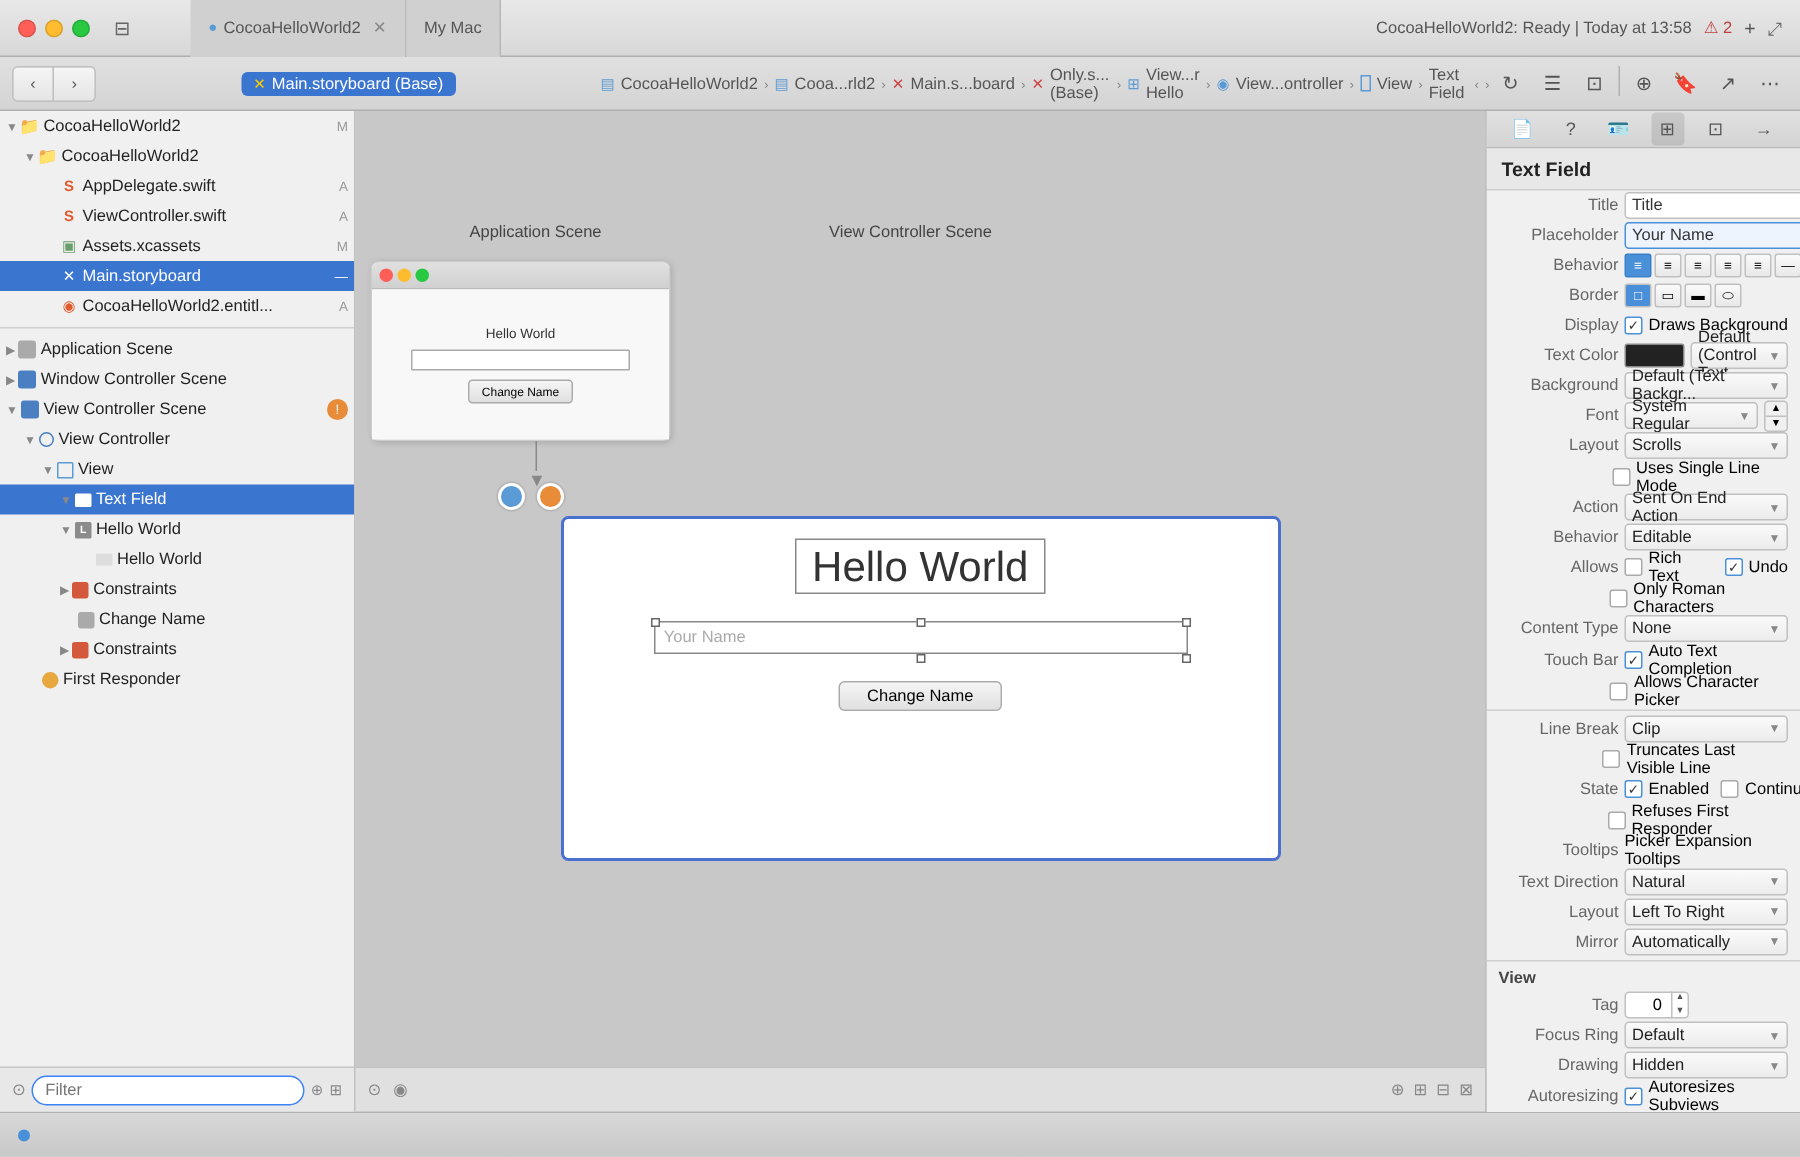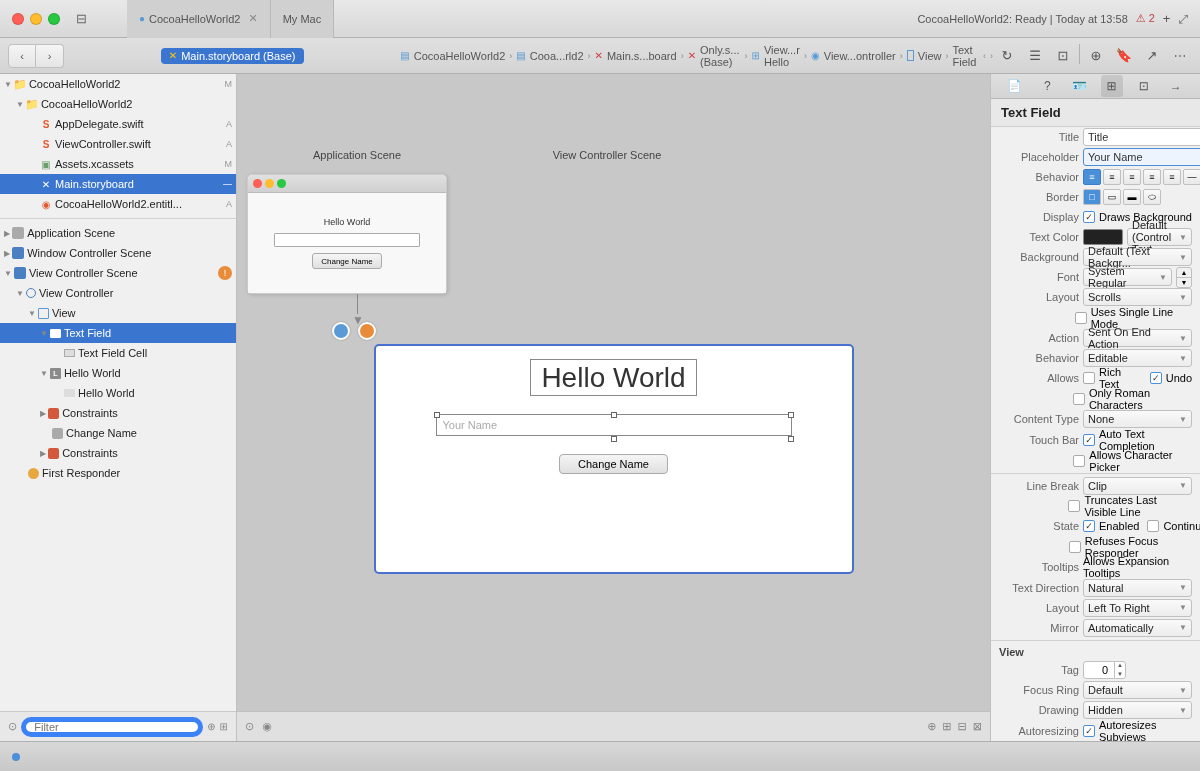--- a/index.html
+++ b/index.html
@@ -70,21 +70,21 @@
     .ir-color-block { width: 40px; height: 16px; background: #222; border: 1px solid #888; border-radius: 2px; }
     .ir-step { display: flex; align-items: center; border: 1px solid #c0c0c0; border-radius: 3px; background: white; height: 18px; }
     .ir-step-val { padding: 0 6px; font-size: 11px; min-width: 30px; text-align: right; }
     .ir-step-arrows { display: flex; flex-direction: column; border-left: 1px solid #c0c0c0; }
     .ir-step-up, .ir-step-dn { font-size: 6px; padding: 0 2px; cursor: pointer; line-height: 9px; color: #555; }
 
     
     .status-bar { height: 30px; background: linear-gradient(to bottom, #d8d8d8, #c8c8c8); border-top: 1px solid #b0b0b0; display: flex; align-items: center; padding: 0 12px; font-size: 11px; color: #444; gap: 8px; }
 
     .sidebar-filter { height: 30px; background: #e8e8e8; border-top: 1px solid #c8c8c8; display: flex; align-items: center; padding: 0 8px; gap: 4px; }
-    .filter-input { flex: 1; height: 20px; border: 5px solid #3b82f6; border-radius: 10px; background: white; padding: 0 8px; font-size: 11px; }
+    .filter-input { flex: 1; height: 20px; border: 1px solid #3b82f6; border-radius: 10px; background: white; padding: 0 8px; font-size: 11px; }
 
     
     .canvas-bottom { height: 30px; background: #e0e0e0; border-top: 1px solid #c0c0c0; display: flex; align-items: center; padding: 0 8px; gap: 8px; }
     .canvas-bottom-icons { display: flex; gap: 6px; margin-left: auto; }
 
     
     .inspector-toolbar { height: 36px; background: linear-gradient(to bottom, #e0e0e0, #d4d4d4); border-bottom: 1px solid #b8b8b8; display: flex; align-items: center; justify-content: space-around; padding: 0 8px; }
     .insp-tb-btn { width: 22px; height: 22px; display: flex; align-items: center; justify-content: center; cursor: pointer; color: #555; font-size: 12px; border-radius: 3px; }
 
     .overall-toolbar { height: 36px; background: linear-gradient(to bottom, #e0e0e0, #d4d4d4); border-bottom: 1px solid #b0b0b0; display: flex; align-items: center; padding: 0 8px; gap: 2px; }
@@ -257,25 +257,20 @@
       </div>
       <div class="sidebar-item si-indent2">
         <span class="si-triangle">▼</span>
         <span class="si-icon" style="border:1.5px solid #5b9bd5; width:11px; height:11px; display:inline-block; border-radius:1px;"></span>
         <span>View</span>
       </div>
       <div class="sidebar-item si-indent3 selected">
         <span class="si-triangle">▼</span>
         <span class="si-icon" style="border:1px solid white; background:white; width:11px; height:9px; border-radius:1px; display:inline-block;"></span>
         <span>Text Field</span>
-      </div>
-      <div class="sidebar-item si-indent4">
-        <span style="width:12px; display:inline-block;"></span>
-        <span class="si-icon" style="background:#ddd; width:11px; height:8px; border:1px solid #aaa; display:inline-block;"></span>
-        <span>Text Field Cell</span>
       </div>
       <div class="sidebar-item si-indent3">
         <span class="si-triangle">▼</span>
         <span class="si-icon" style="background:#8b8b8b; width:11px; height:11px; border-radius:1px; display:inline-flex; align-items:center; justify-content:center; color:white; font-size:7px; font-weight:bold;">L</span>
         <span>Hello World</span>
       </div>
       <div class="sidebar-item si-indent4">
         <span style="width:12px; display:inline-block;"></span>
         <span class="si-icon" style="background:#ddd; width:11px; height:8px; display:inline-block;"></span>
         <span>Hello World</span>
@@ -546,26 +541,26 @@
       <span class="ir-label ir-label-w60">State</span>
       <div class="ir-checkbox checked ir-checkbox-blue"></div>
       <span>Enabled</span>
       <div class="ir-checkbox" style="margin-left:4px;"></div>
       <span>Continuous</span>
     </div>
 
     <div class="inspector-row">
       <span style="width:80px;"></span>
       <div class="ir-checkbox"></div>
-      <span>Refuses Focus Responder</span>
+      <span>Refuses First Responder</span>
     </div>
 
     <div class="inspector-row">
       <span class="ir-label ir-label-w60">Tooltips</span>
-      <span>Allows Expansion Tooltips</span>
+      <span>Picker Expansion Tooltips</span>
     </div>
 
     <div class="inspector-row">
       <span class="ir-label ir-label-w60">Text Direction</span>
       <div class="ir-select">
         <span>Natural</span>
         <span class="ir-select-arrow">▼</span>
       </div>
     </div>
 

